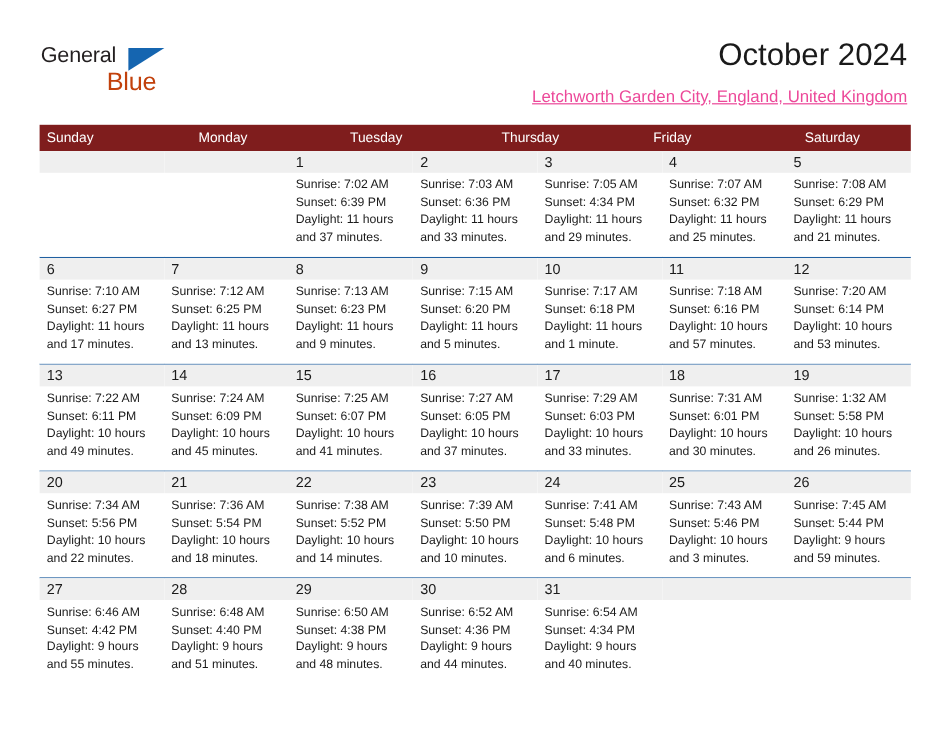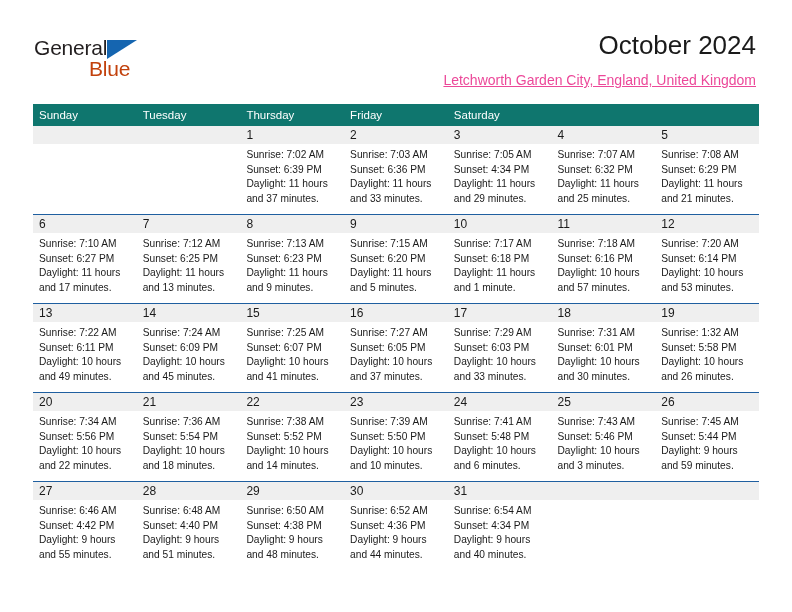--- a/index.html
+++ b/index.html
@@ -35,21 +35,21 @@
     position: absolute;
     left: 34px;
     top: 36px;
     width: 130px;
     height: 46px;
   }
   .logo-general {
     position: absolute;
     left: 0;
     top: 0;
-    font-size: 21px;
+    font-size: 18px;
     letter-spacing: -0.2px;
     color: #231f20;
     font-family: "Liberation Sans", sans-serif;
   }
   .logo-triangle {
     position: absolute;
     left: 73px;
     top: 4px;
     width: 0;
     height: 0;
@@ -91,21 +91,22 @@
     position: absolute;
     left: 33px;
     top: 104px;
     width: 726px;
   }
 
   .weekday-row {
     display: flex;
     width: 726px;
     height: 22px;
-    background: #0f766e;
+    background: #7f1d1d;
+    gap: 32px;
   }
   .weekday-cell {
     width: 103.714px;
     height: 22px;
     line-height: 22px;
     color: #ffffff;
     font-size: 11.5px;
     padding-left: 6px;
     box-sizing: border-box;
     overflow: hidden;
@@ -168,20 +169,21 @@
       <div class="cal-title">October 2024</div>
       <div class="cal-subtitle">Letchworth Garden City, England, United Kingdom</div>
     </div>
 
   </div>
 
   <div class="calendar">
 
     <div class="weekday-row">
       <div class="weekday-cell">Sunday</div>
+      <div class="weekday-cell">Monday</div>
       <div class="weekday-cell">Tuesday</div>
       <div class="weekday-cell">Thursday</div>
       <div class="weekday-cell">Friday</div>
       <div class="weekday-cell">Saturday</div>
     </div>
 
     <div class="week-row first">
       <div class="day-cell empty">
         <div class="day-number-band"></div>
 

